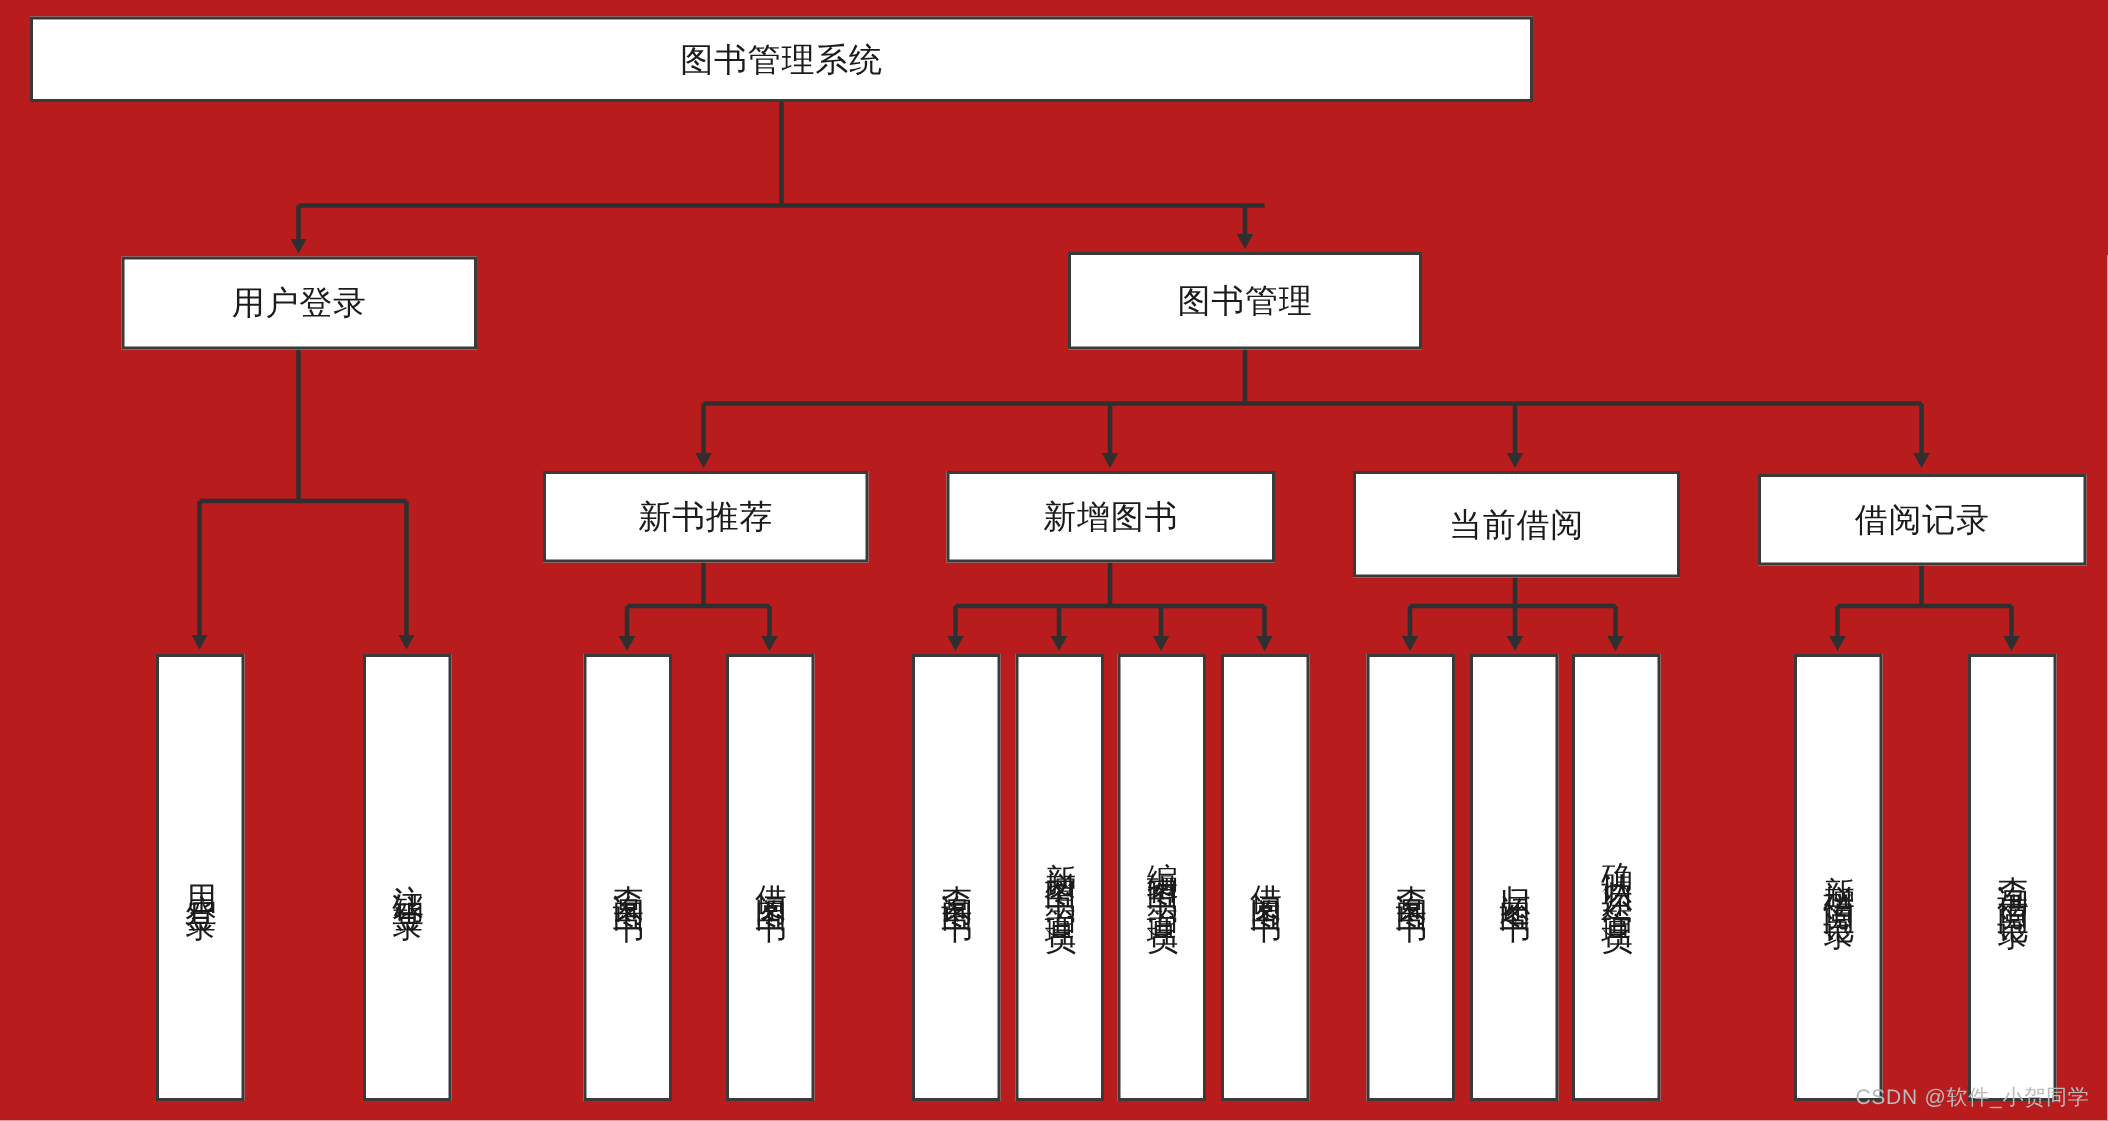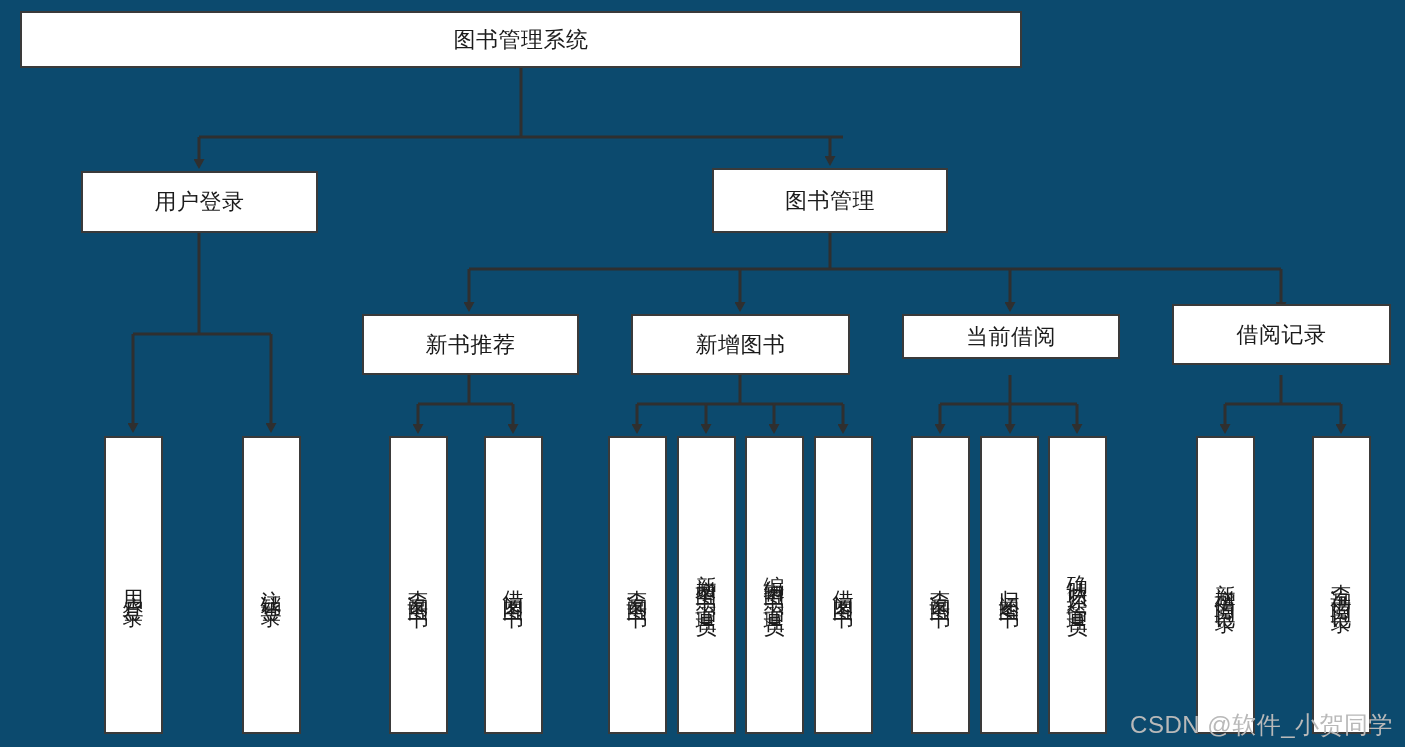--- a/index.html
+++ b/index.html
@@ -7,21 +7,21 @@
     padding: 0;
     background: #ffffff;
   }
   body {
     font-family: "Liberation Sans", "DejaVu Sans", sans-serif;
   }
   #canvas {
     position: relative;
     width: 1405px;
     height: 747px;
-    background: #0c4a6e;
+    background: #b91c1c;
     overflow: hidden;
   }
   svg.connectors {
     position: absolute;
     left: 0;
     top: 0;
     width: 1405px;
     height: 747px;
     pointer-events: none;
   }
@@ -51,21 +51,21 @@
     display: block;
   }
   .node .htext {
     white-space: nowrap;
     display: block;
   }
   .watermark {
     position: absolute;
     right: 12px;
     bottom: 6px;
-    font-size: 24px;
+    font-size: 14px;
     color: #b9b9b9;
     white-space: nowrap;
     letter-spacing: 0.5px;
   }
 </style>
 </head>
 <body>
 
 <div id="canvas">
 
@@ -129,24 +129,24 @@
   <div class="node horiz" style="left:712px; top:168px; width:236px; height:65px;">
     <span class="htext">图书管理</span>
   </div>
 
   <div class="node horiz" style="left:362px; top:314px; width:217px; height:61px;text-align:center;">
     <span class="htext">新书推荐</span>
   </div>
   <div class="node horiz" style="left:631px; top:314px; width:219px; height:61px;">
     <span class="htext">新增图书</span>
   </div>
-  <div class="node horiz" style="left:902px; top:314px; width:218px; height:45px;">
+  <div class="node horiz" style="left:902px; top:314px; width:218px; height:71px;">
     <span class="htext">当前借阅</span>
   </div>
-  <div class="node horiz" style="left:1172px; top:304px; width:219px; height:61px;">
+  <div class="node horiz" style="left:1172px; top:316px; width:219px; height:61px;">
     <span class="htext">借阅记录</span>
   </div>
 
   <div class="node vert" style="left:104px; top:436px; width:59px; height:298px;">
     <span class="vtext">用户登录</span>
   </div>
   <div class="node vert" style="left:242px; top:436px; width:59px; height:298px;">
     <span class="vtext">注销登录</span>
   </div>
 

